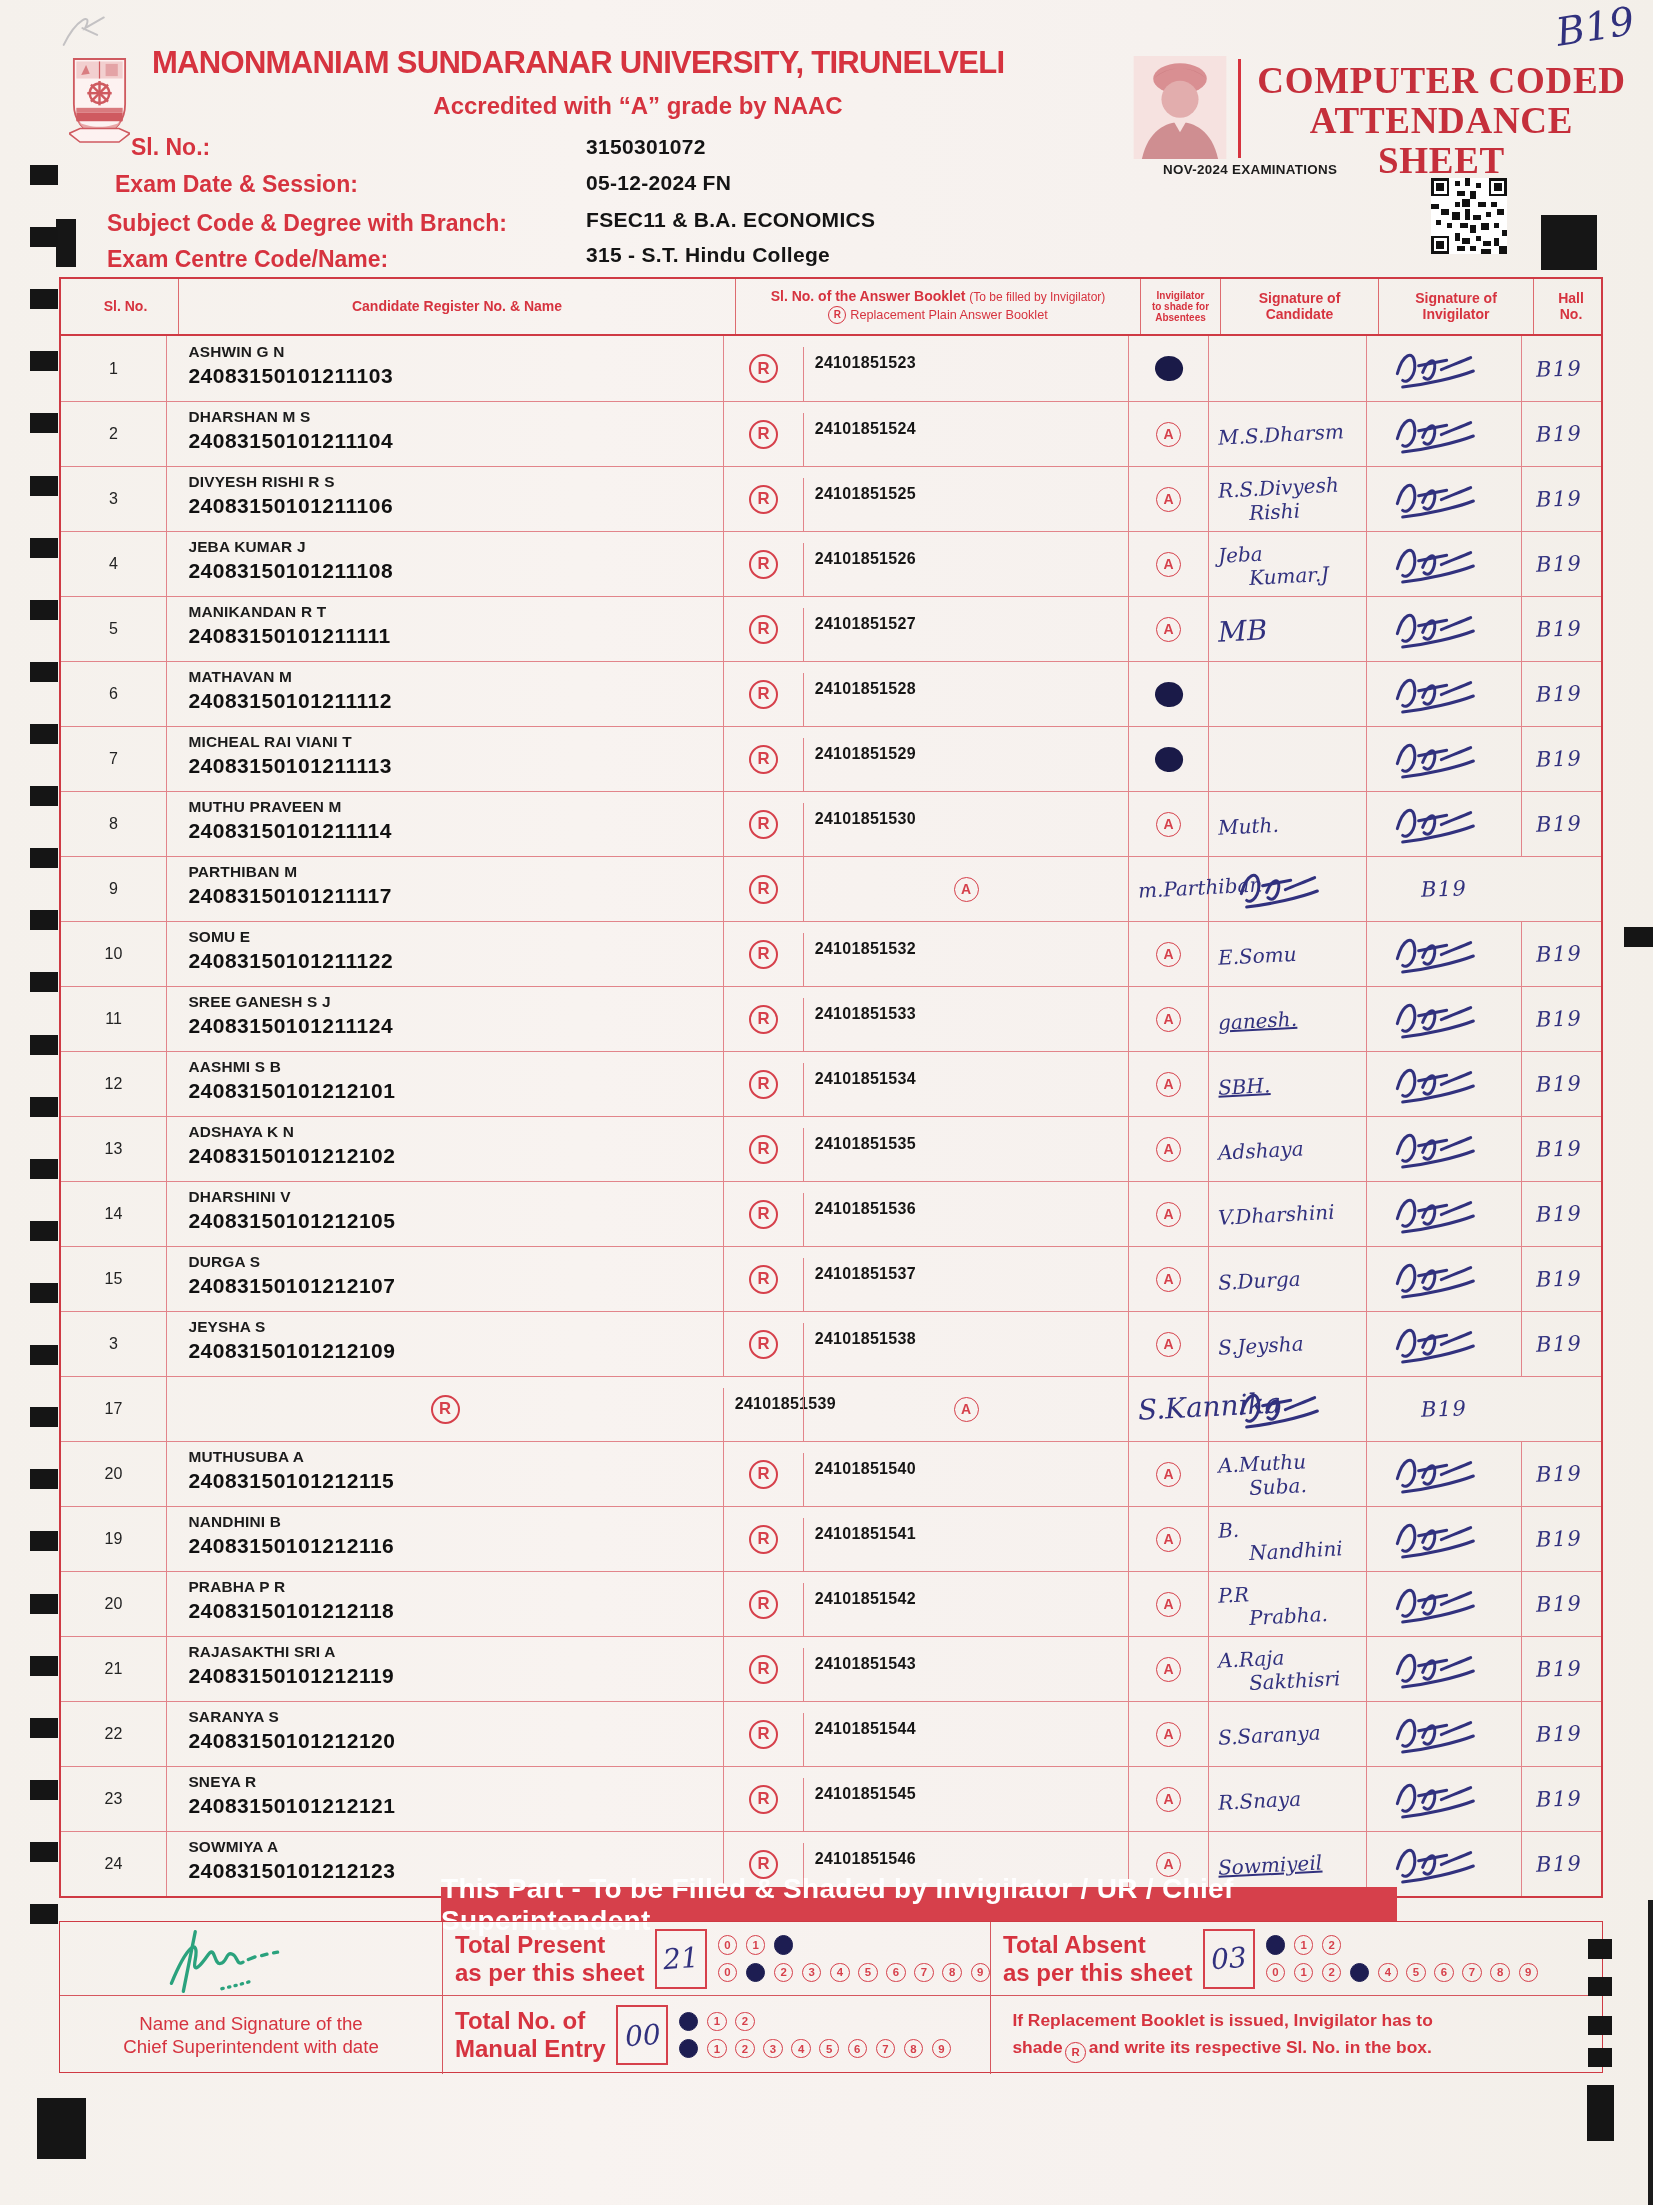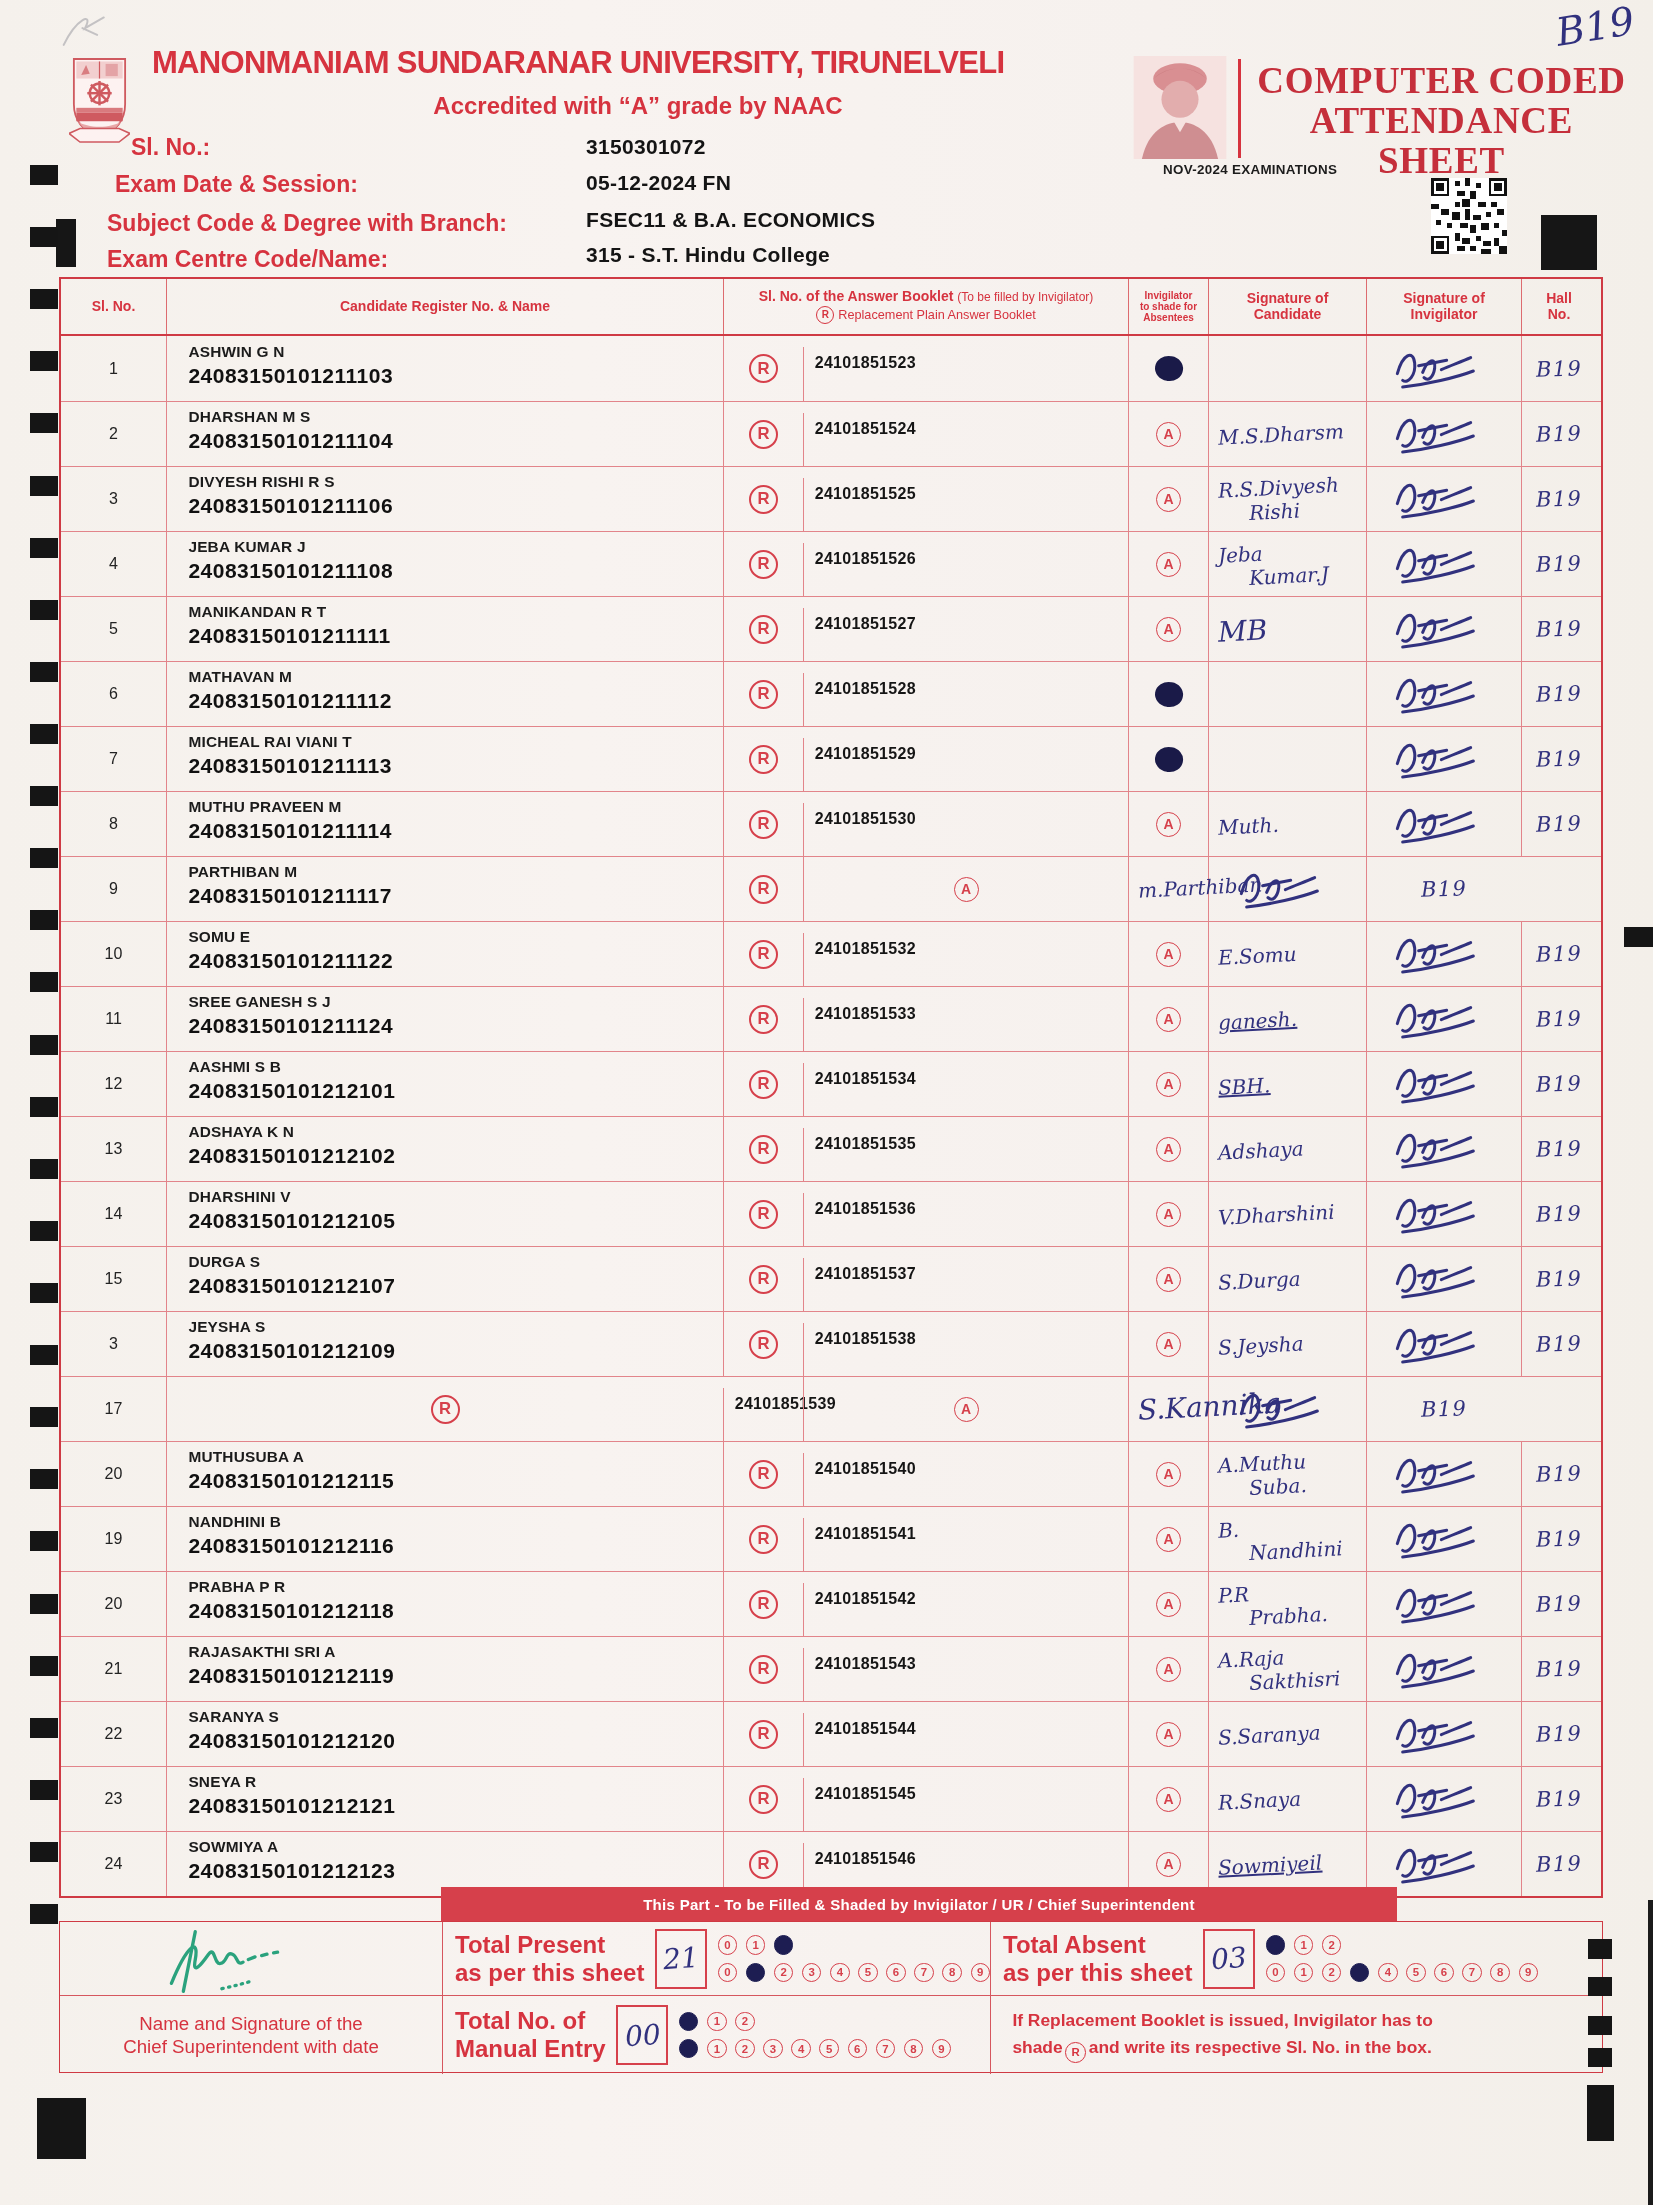--- a/index.html
+++ b/index.html
@@ -19,21 +19,21 @@
   .pencil{left:57px;top:8px;}
 
   
   .f-label{font-size:23px;font-weight:bold;color:#d6333f;white-space:nowrap;}
   .f-value{font-size:21px;font-weight:bold;color:#141414;white-space:nowrap;letter-spacing:0.3px;}
 
   .blackbox{background:#161616;}
 
   
   .atable{left:59px;top:277px;width:1544px;border:2px solid #cf3a44;box-sizing:border-box;background:transparent;}
-  .thead{display:grid;grid-template-columns:105px 557px 405px 80px 158px 155px 75px;height:55px;border-bottom:2px solid #cf3a44;}
+  .thead{display:grid;grid-template-columns:105px 557px 405px 80px 158px 155px 75px;height:55px;border-bottom:2px solid #cf3a44;padding-left:12px;}
   .thead>div{border-left:1.3px solid #dd6b6f;display:flex;flex-direction:column;align-items:center;justify-content:center;
              text-align:center;color:#d6333f;font-weight:bold;line-height:1.12;}
   .thead>div:first-child{border-left:none;}
   .h-s{font-size:14px;}
   .h-med{font-size:14px;}
   .h-small{font-size:10px;}
   .h3l1{font-size:14px;}
   .h3l1 .norm{font-weight:normal;font-size:12px;}
   .h3l2{font-weight:normal;font-size:12.7px;margin-top:1.3px;display:flex;align-items:center;gap:4px;}
   .rdot{display:inline-flex;align-items:center;justify-content:center;width:16px;height:16px;border:1.3px solid #d6333f;
@@ -59,21 +59,21 @@
   .sigline{font-size:20px;line-height:.95;transform:rotate(-3deg);}
   .sigline.l2{margin-left:31px;margin-top:4px;}
   .sig-big .sigline{font-size:28px;}
   .sig-u .sigline{text-decoration:underline;}
   .c-inv{display:flex;align-items:center;justify-content:center;}
   .c-hall{display:flex;align-items:center;justify-content:center;font-size:21px;}
   .c-hall span{transform:rotate(-2deg);letter-spacing:1.3px;}
 
   
   .banner{left:441px;top:1887px;width:956px;height:35px;background:#d6404b;color:#fff;display:flex;align-items:center;justify-content:center;
-          font-size:15px;font-weight:bold;letter-spacing:0.3px;}
+          font-size:28px;font-weight:bold;letter-spacing:0.3px;}
   .botbox{left:59px;top:1921px;width:1544px;height:152px;border:1.7px solid #cf3a44;box-sizing:border-box;
           display:grid;grid-template-columns:382px 548px 614px;grid-template-rows:73px 79px;}
   .botbox>div{border-left:1.3px solid #d6565e;border-top:1.3px solid #d6565e;box-sizing:border-box;position:relative;}
   .botbox>div:nth-child(1),.botbox>div:nth-child(2),.botbox>div:nth-child(3){border-top:none;}
   .botbox>div:nth-child(1),.botbox>div:nth-child(4){border-left:none;}
   .chief-lbl{display:flex;flex-direction:column;align-items:center;justify-content:center;color:#d6333f;font-weight:normal;font-size:18.7px;line-height:1.25;text-align:center;}
   .counter{display:flex;align-items:center;gap:10.7px;padding-left:12px;}
   .c-label{color:#d6333f;font-weight:bold;font-size:24px;line-height:1.15;white-space:nowrap;}
   .c-box{width:48px;height:56px;border:2px solid #d6404b;display:flex;align-items:center;justify-content:center;}
   .c-box span{font-size:28px;transform:rotate(-4deg);}

